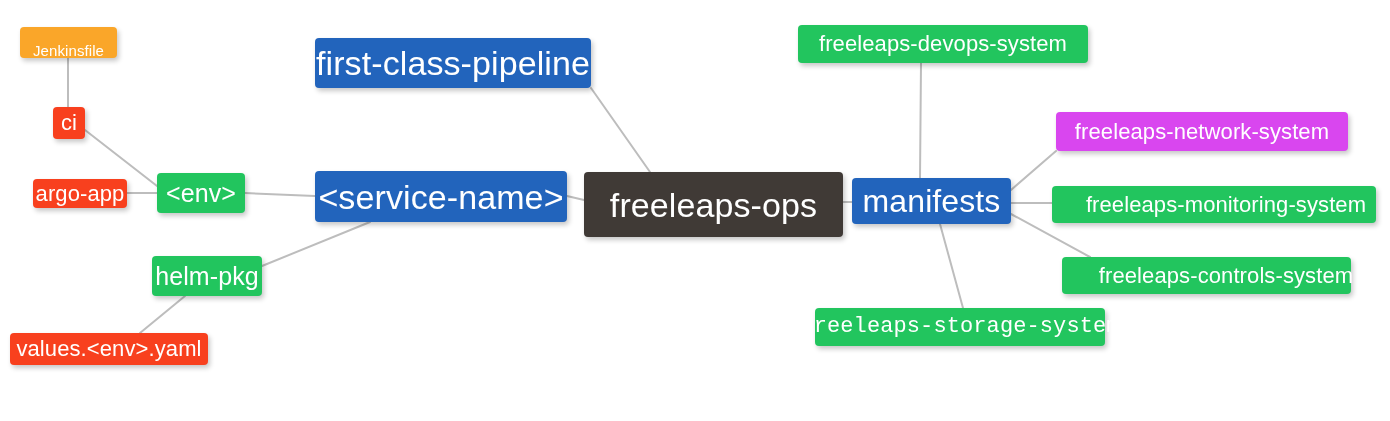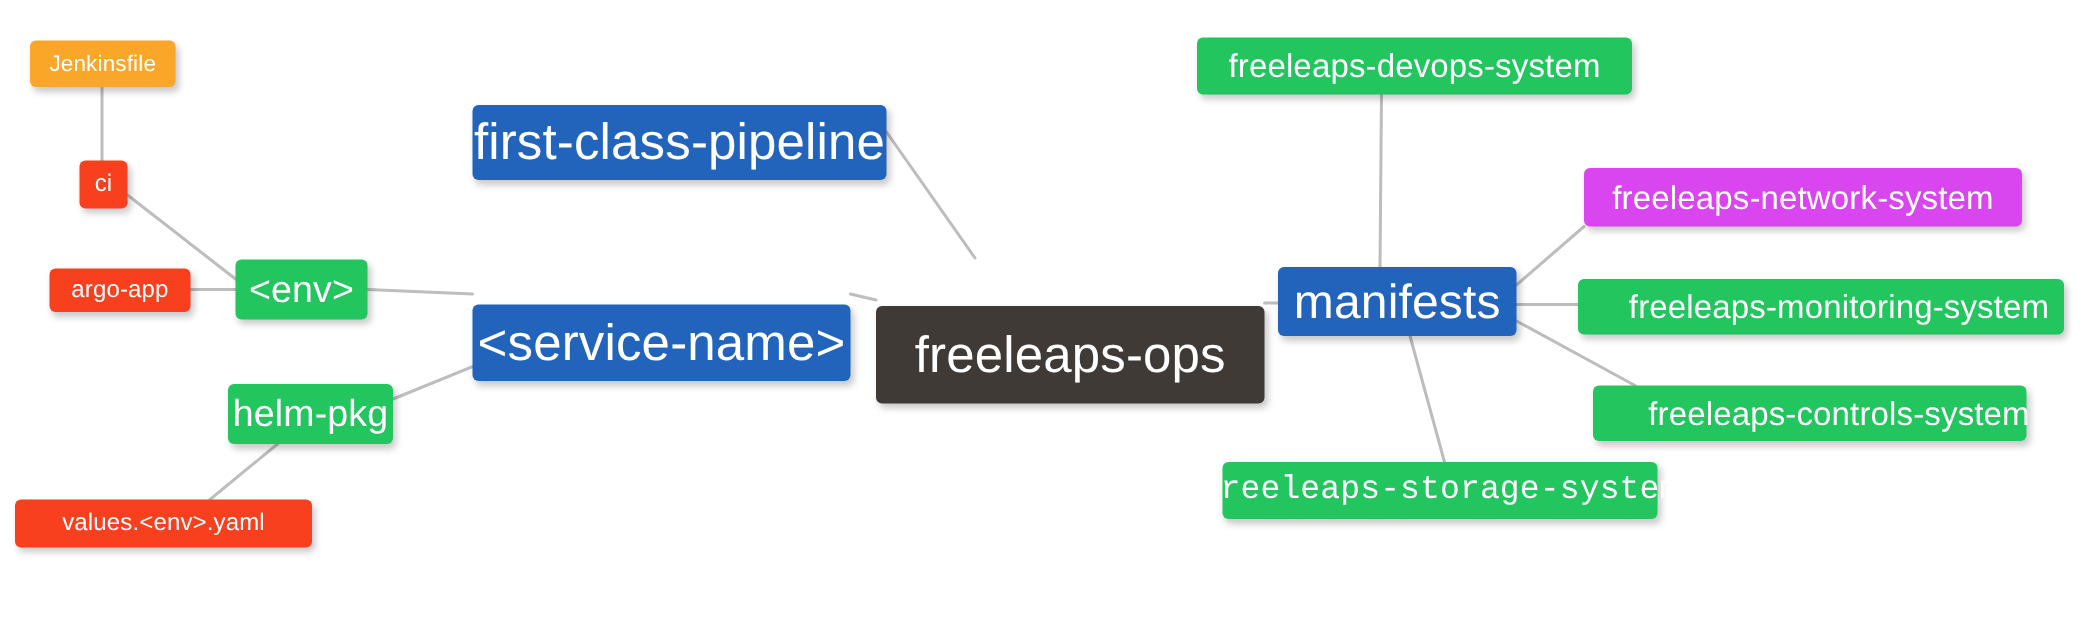--- a/index.html
+++ b/index.html
@@ -41,26 +41,26 @@
     box-shadow: 2px 3px 5px rgba(0,0,0,0.22);
     user-select: none;
     z-index: 2;
   }
   .node-label {
     display: block;
     padding: 0 2px;
   }
 
   
-  .tier-root   { font-size: 34px; margin-top: 32px; }
+  .tier-root   { font-size: 34px; }
   .tier-main   { font-size: 32px; }
   .tier-sub    { font-size: 25px; }
   .tier-leaf   { font-size: 22px; }
-  .tier-small  { font-size: 16px; }
-  .tier-tiny   { font-size: 15px; }
+  .tier-small  { font-size: 22px; }
+  .tier-tiny   { font-size: 15px; align-items: flex-end; }
 </style>
 </head>
 <body>
 
 <div id="mindmap">
   <svg id="edges" viewBox="0 0 1390 421" xmlns="http://www.w3.org/2000/svg">
       <line x1="68" y1="58" x2="68" y2="107" stroke="#bdbdbd" stroke-width="2" stroke-linecap="round"></line>
       <line x1="85" y1="130" x2="157" y2="186" stroke="#bdbdbd" stroke-width="2" stroke-linecap="round"></line>
       <line x1="127" y1="193" x2="157" y2="193" stroke="#bdbdbd" stroke-width="2" stroke-linecap="round"></line>
       <line x1="245" y1="193" x2="315" y2="196" stroke="#bdbdbd" stroke-width="2" stroke-linecap="round"></line>

